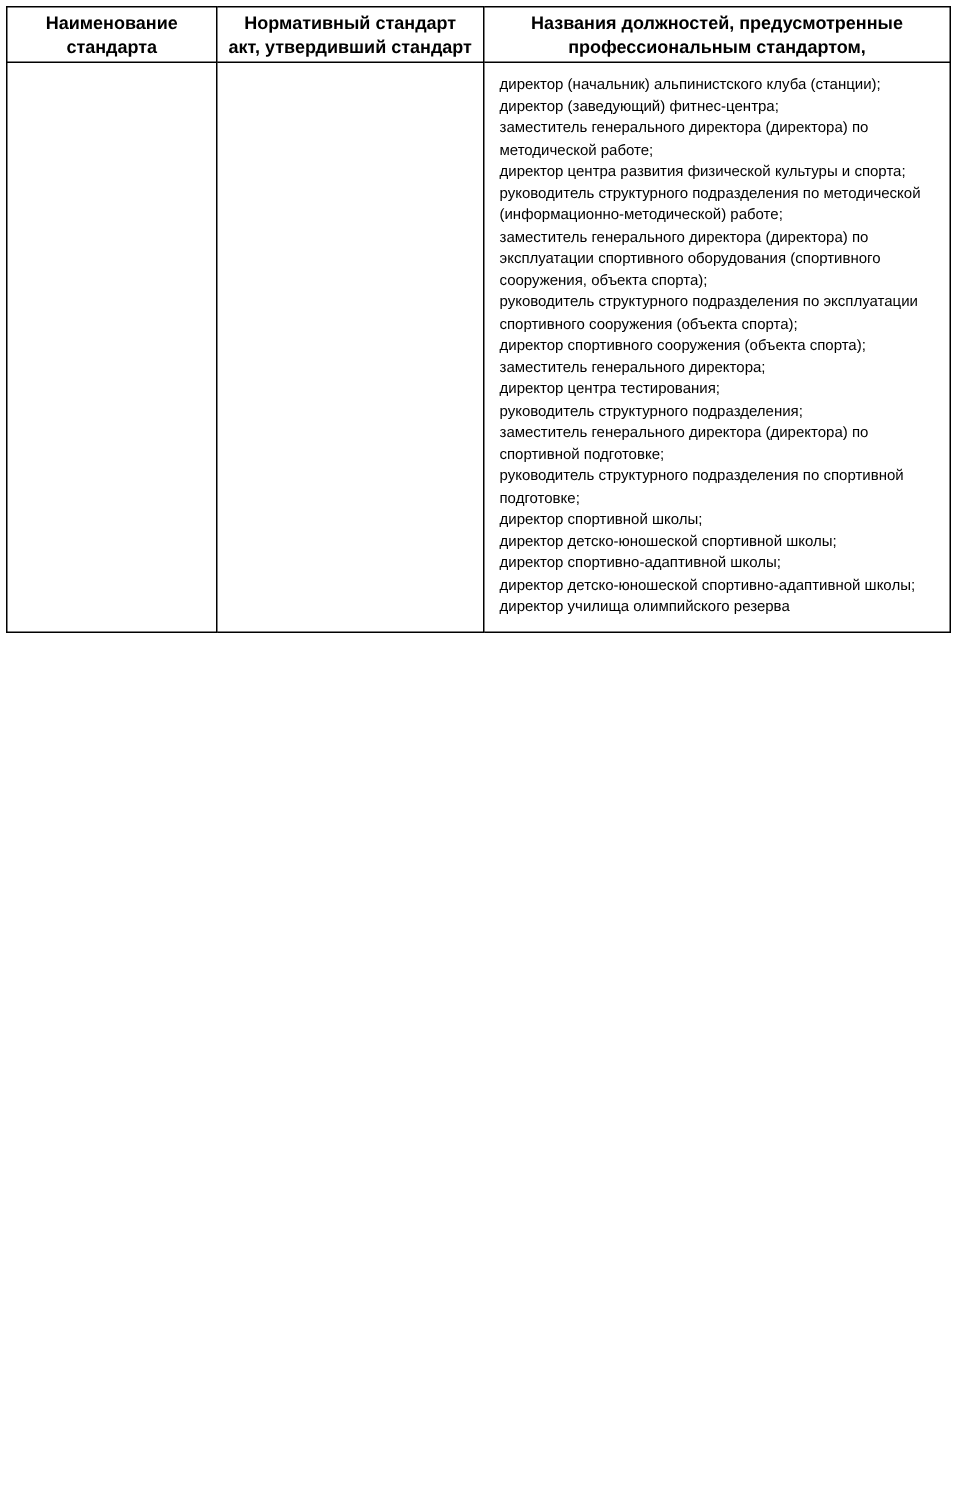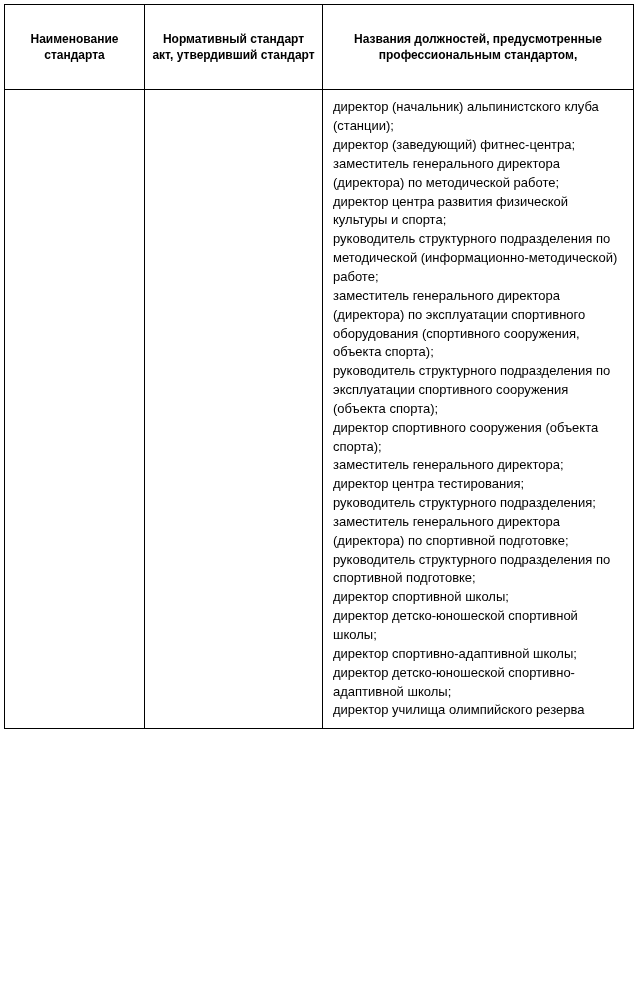--- a/index.html
+++ b/index.html
@@ -19,25 +19,25 @@
       table-layout: fixed;
     }
     th, td {
       border: 1px solid #000;
       vertical-align: top;
     }
     th {
       font-size: 12px;
       font-weight: bold;
       text-align: center;
-      padding: 26px 6px;
+      padding: 2px 6px;
       line-height: 1.35;
     }
     td {
-      font-size: 13px;
+      font-size: 10px;
       padding: 8px 10px;
       line-height: 1.45;
     }
     col.c1 { width: 140px; }
     col.c2 { width: 178px; }
     col.c3 { width: auto; }
     .positions-cell {
       color: #000;
     }
   </style>

